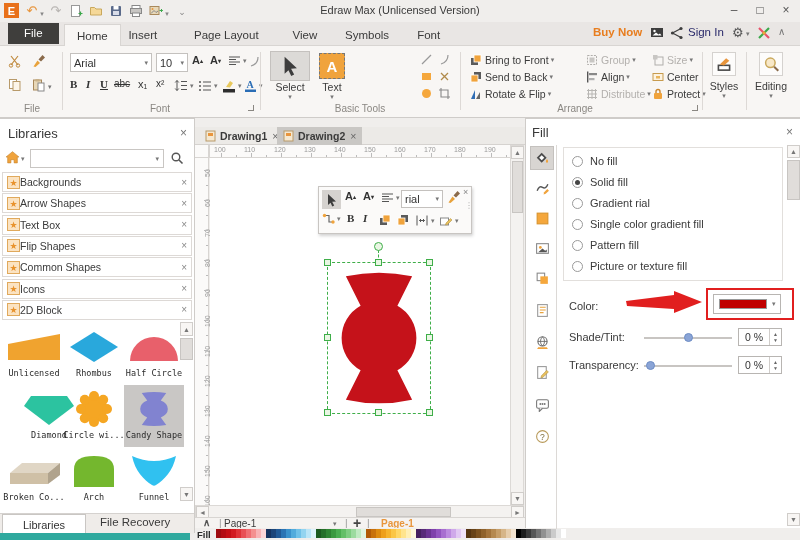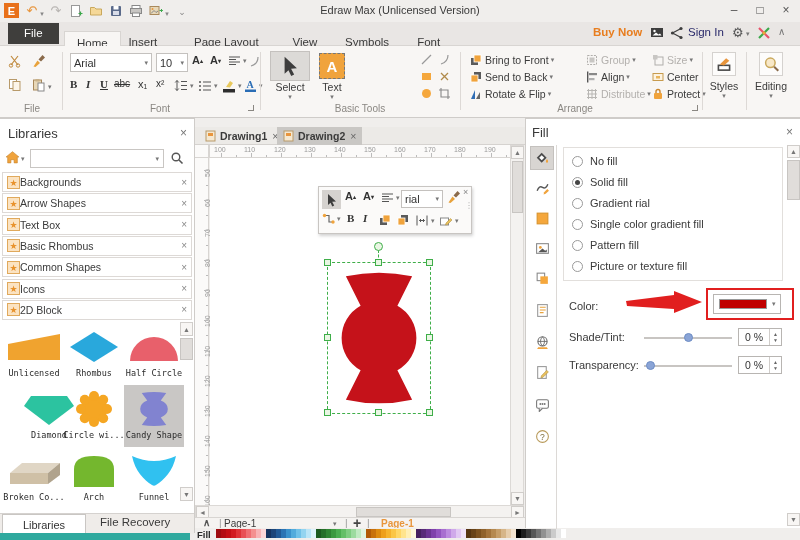--- a/index.html
+++ b/index.html
@@ -6,21 +6,21 @@
 body{width:800px;height:540px;overflow:hidden;position:relative;font-family:"Liberation Sans",sans-serif;background:#f0eeec;color:#333;font-size:11px}
 .ab{position:absolute}
 svg{display:block}
 
 #titlebar{left:0;top:0;width:800px;height:22px;background:#f0eeec}
 .qa{display:inline-flex;align-items:center;justify-content:center;width:16px;height:16px}
 #win-title{left:0;top:4px;width:800px;text-align:center;font-size:11px;color:#3a3a3a}
 .winbtn{top:0;width:24px;height:20px;text-align:center;line-height:20px;color:#555;font-size:12px}
 
 #menubar{left:0;top:22px;width:800px;height:24px;background:#e9e6e4;border-bottom:1px solid #d8d5d2}
-.mtab{position:absolute;top:9px;height:22px;line-height:22px;padding:0 12px;color:#3a3a3a;font-size:11.5px}
+.mtab{position:absolute;top:2px;height:22px;line-height:22px;padding:0 12px;color:#3a3a3a;font-size:11.5px}
 .mtab.filetab{background:#3f3e3c;color:#fff;top:1px;height:21px;line-height:21px;padding:0 16px}
 .mtab.active{background:#f8f6f4;border:1px solid #d8d5d2;border-bottom:none}
 
 #ribbon{left:0;top:46px;width:800px;height:72px;background:#f8f6f4;border-bottom:1px solid #cfccc9}
 .gsep{position:absolute;top:6px;height:58px;width:1px;background:#ddd9d6}
 .glabel{position:absolute;top:57px;font-size:10px;color:#8a8782;text-align:center}
 .rbtn{position:absolute;display:flex;align-items:center;justify-content:center}
 .combo{position:absolute;background:#fff;border:1px solid #c4c1be;font-size:11px;color:#333;display:flex;align-items:center;padding:0 3px}
 .combo .cv{flex:1}
 .car{color:#777;font-size:7px;margin-left:2px}
@@ -526,21 +526,21 @@
           <span class="lbl">Text Box</span>
           <span class="x">×</span>
         </div>
         <div class="libitem" style="top: 116.9px;">
           <span>
             <svg width="13" height="13" viewBox="0 0 13 13">
               <rect x="0.5" y="0.5" width="12" height="12" fill="#fbe3c2" stroke="#e0a95c"></rect>
               <text x="6.5" y="10" font-size="9" text-anchor="middle" fill="#e8922c" font-family="sans-serif">★</text>
             </svg>
           </span>
-          <span class="lbl">Basic Rhombus</span>
+          <span class="lbl">Flip Shapes</span>
           <span class="x">×</span>
         </div>
         <div class="libitem" style="top: 138.2px;">
           <span>
             <svg width="13" height="13" viewBox="0 0 13 13">
               <rect x="0.5" y="0.5" width="12" height="12" fill="#fbe3c2" stroke="#e0a95c"></rect>
               <text x="6.5" y="10" font-size="9" text-anchor="middle" fill="#e8922c" font-family="sans-serif">★</text>
             </svg>
           </span>
           <span class="lbl">Common Shapes</span>

